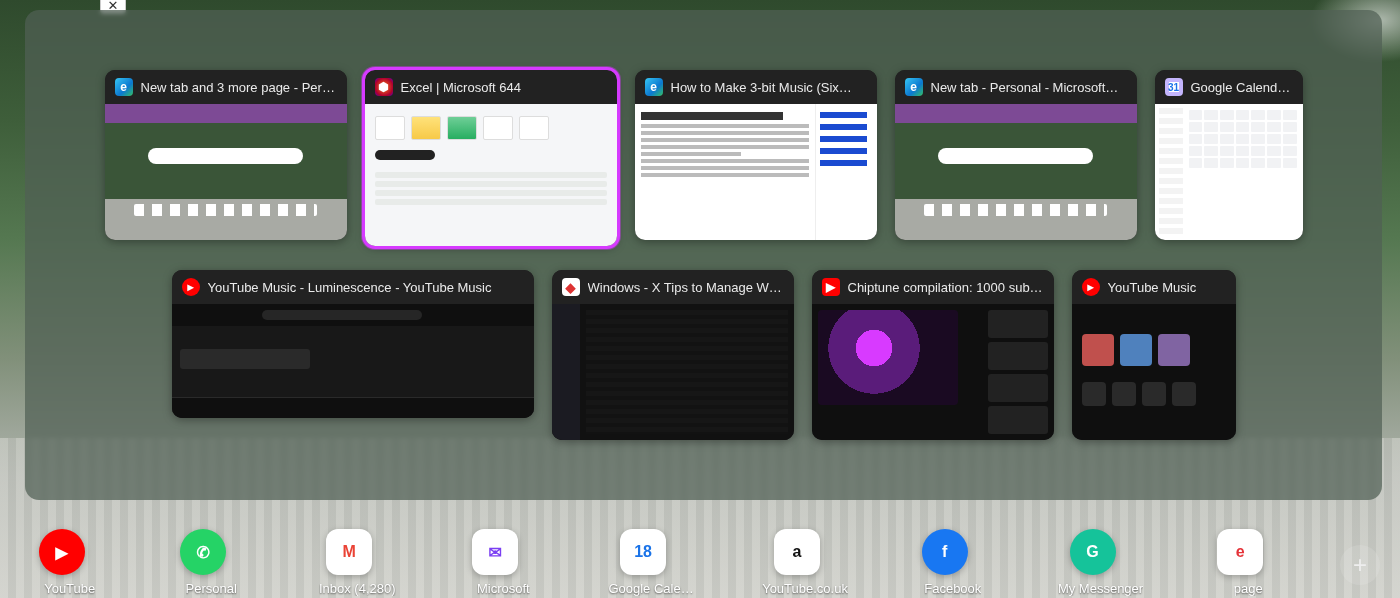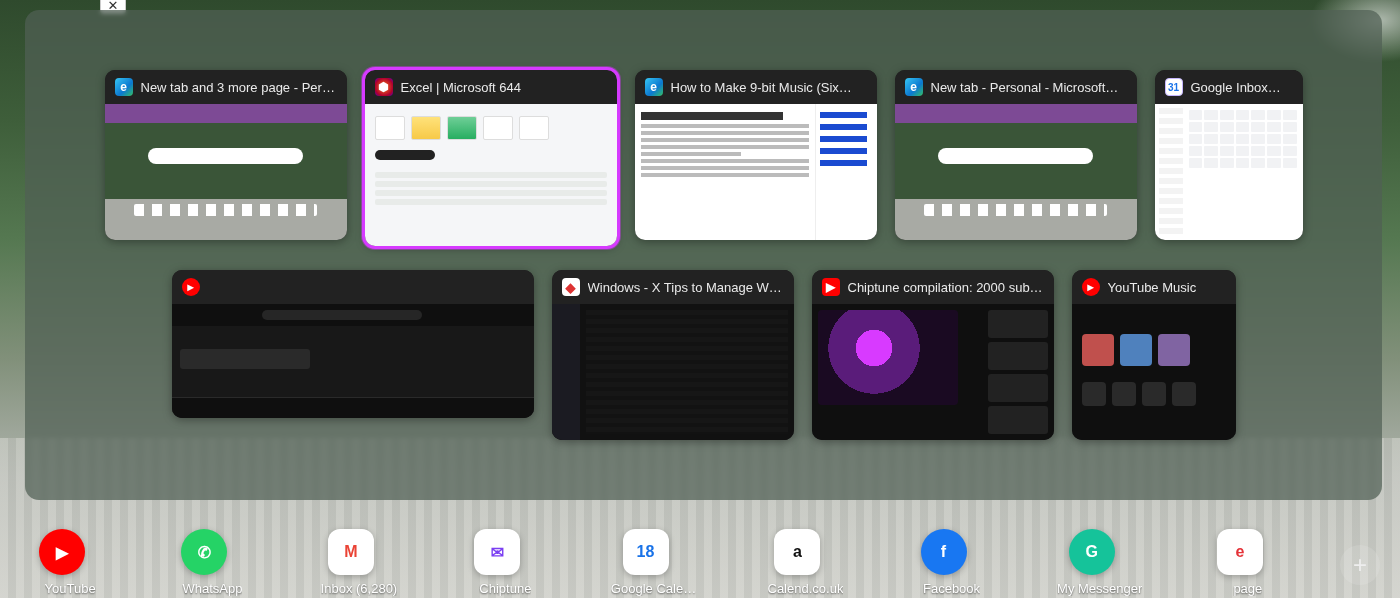--- a/index.html
+++ b/index.html
@@ -154,21 +154,21 @@
     font-size:13px; color:#fff; text-align:center; white-space:nowrap; overflow:hidden; text-overflow:ellipsis; max-width:96px;
     text-shadow:0 1px 2px rgba(0,0,0,.6);
     margin-left:16px;
   }
   .add-tile { width:40px; height:40px; border-radius:50%; display:flex; align-items:center; justify-content:center;
     color:#eee; font-size:24px; background:rgba(255,255,255,.12); }
 
   
   .fi-edge{ background:linear-gradient(135deg,#37c6f4,#0b78d0 60%,#35c065); color:#fff;}
   .fi-m365{ background:radial-gradient(circle,#ff7a18,#af002d 70%,#4f00bc); color:#fff;}
-  .fi-gcal{ background:#fff; border:1px solid #c4b5fd; color:#1a73e8; font-size:10px;}
+  .fi-gcal{ background:#fff; border:4px solid #c4b5fd; color:#1a73e8; font-size:10px;}
   .fi-ytm{ background:#f00; color:#fff; border-radius:50%;}
   .fi-win{ background:#fff; color:#d33; font-size:13px;}
   .fi-yt{ background:#f00; color:#fff;}
 
 </style>
 </head>
 <body>
 
 <div class="wallpaper"></div>
 
@@ -205,21 +205,21 @@
             <div class="rowline"></div>
             <div class="rowline"></div>
             <div class="rowline"></div>
         </div>
       </div>
     </div>
 
     <div class="win r1c">
       <div class="titlebar">
         <span class="favicon fi-edge">e</span>
-        <span class="label">How to Make 9-bit Music (Six…</span>
+        <span class="label">How to Make 3-bit Music (Six…</span>
       </div>
       <div class="thumb thumb-article">
         <div class="main">
           <div class="h"></div>
           <div class="p"></div>
             <div class="p"></div>
             <div class="p"></div>
             <div class="p"></div>
           <div class="p" style="width:60%"></div>
           <div class="p"></div>
@@ -240,21 +240,21 @@
       <div class="titlebar">
         <span class="favicon fi-edge">e</span>
         <span class="label">New tab - Personal - Microsoft…</span>
       </div>
       <div class="thumb thumb-edge-newtab"></div>
     </div>
 
     <div class="win r1e">
       <div class="titlebar">
         <span class="favicon fi-gcal">31</span>
-        <span class="label">Google Inbox…</span>
+        <span class="label">Google Calend…</span>
       </div>
       <div class="thumb thumb-calendar">
         <div class="side"></div>
         <div class="grid" style="margin-left:28px;">
           <div class="cell"></div>
             <div class="cell"></div>
             <div class="cell"></div>
             <div class="cell"></div>
             <div class="cell"></div>
             <div class="cell"></div>
@@ -291,20 +291,21 @@
       </div>
     </div>
 
   </div>
 
   <div class="row">
 
     <div class="win r2a">
       <div class="titlebar">
         <span class="favicon fi-ytm">▸</span>
+        <span class="label">YouTube Music - Luminescence - YouTube Music</span>
       </div>
       <div class="thumb thumb-dark thumb-ytmusic">
         <div class="search"></div>
         <div class="toast"></div>
       </div>
     </div>
 
     <div class="win r2b">
       <div class="titlebar">
         <span class="favicon fi-win">◆</span>
@@ -314,21 +315,21 @@
         <div class="hl" style="top:20px;background:#4aa3ff;"></div>
         <div class="hl" style="top:40px;background:#c678dd;width:70px;"></div>
         <div class="hl" style="top:60px;background:#e5c07b;width:110px;"></div>
         <div class="hl" style="top:80px;background:#98c379;width:60px;"></div>
       </div>
     </div>
 
     <div class="win r2c">
       <div class="titlebar">
         <span class="favicon fi-yt">▶</span>
-        <span class="label">Chiptune compilation: 2000 sub…</span>
+        <span class="label">Chiptune compilation: 1000 sub…</span>
       </div>
       <div class="thumb thumb-yt">
         <div class="vid"></div>
         <div class="rec">
             <div></div>
             <div></div>
             <div></div>
             <div></div>
           </div>
       </div>
@@ -356,33 +357,33 @@
 
   </div>
 </div>
 
 <div class="dock">
   <div id="dock-items" style="display:contents;"><div class="shortcut">
         <div class="tile" style="background: rgb(255, 0, 0); color: rgb(255, 255, 255); border-radius: 50%;">▶</div>
         <div class="lbl">YouTube</div>
       </div><div class="shortcut">
         <div class="tile" style="background: rgb(37, 211, 102); color: rgb(255, 255, 255); border-radius: 50%;">✆</div>
-        <div class="lbl">WhatsApp</div>
+        <div class="lbl">Personal</div>
       </div><div class="shortcut">
         <div class="tile" style="background: rgb(255, 255, 255); color: rgb(234, 67, 53);">M</div>
-        <div class="lbl">Inbox (6,280)</div>
+        <div class="lbl">Inbox (4,280)</div>
       </div><div class="shortcut">
         <div class="tile" style="background: rgb(255, 255, 255); color: rgb(123, 63, 242);">✉</div>
-        <div class="lbl">Chiptune</div>
+        <div class="lbl">Microsoft</div>
       </div><div class="shortcut">
         <div class="tile" style="background: rgb(255, 255, 255); color: rgb(26, 115, 232);">18</div>
         <div class="lbl">Google Cale…</div>
       </div><div class="shortcut">
         <div class="tile" style="background: rgb(255, 255, 255); color: rgb(17, 17, 17);">a</div>
-        <div class="lbl">Calend.co.uk</div>
+        <div class="lbl">YouTube.co.uk</div>
       </div><div class="shortcut">
         <div class="tile" style="background: rgb(24, 119, 242); color: rgb(255, 255, 255); border-radius: 50%;">f</div>
         <div class="lbl">Facebook</div>
       </div><div class="shortcut">
         <div class="tile" style="background: rgb(21, 195, 154); color: rgb(255, 255, 255); border-radius: 50%;">G</div>
         <div class="lbl">My Messenger</div>
       </div><div class="shortcut">
         <div class="tile" style="background: rgb(255, 255, 255); color: rgb(229, 50, 56);">e</div>
         <div class="lbl">page</div>
       </div></div>

